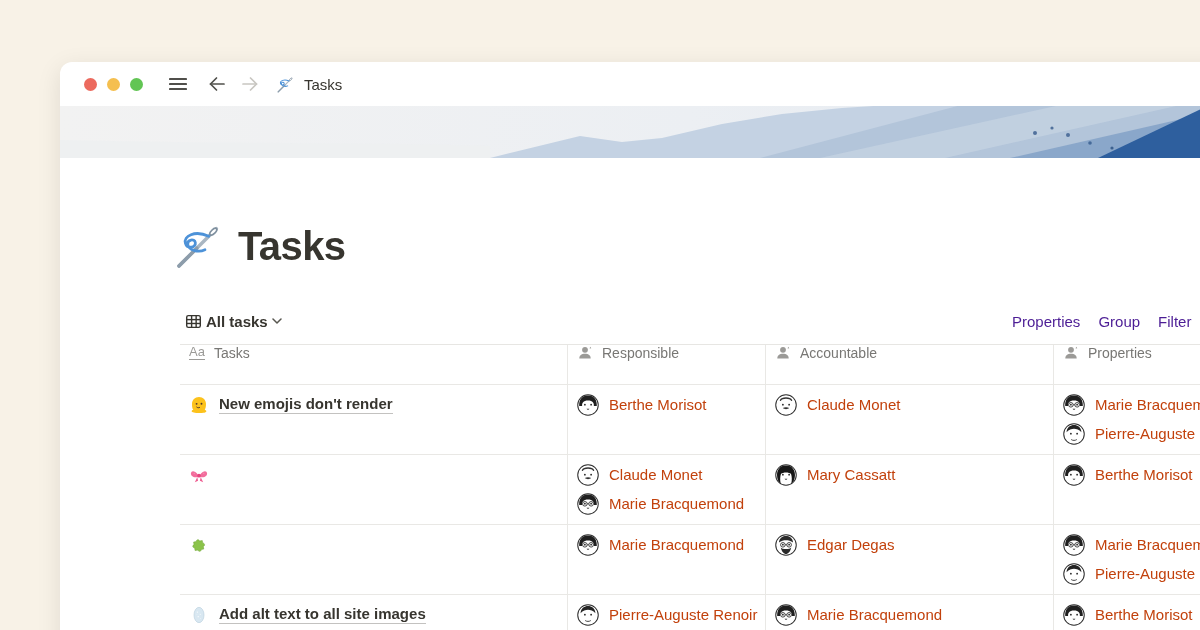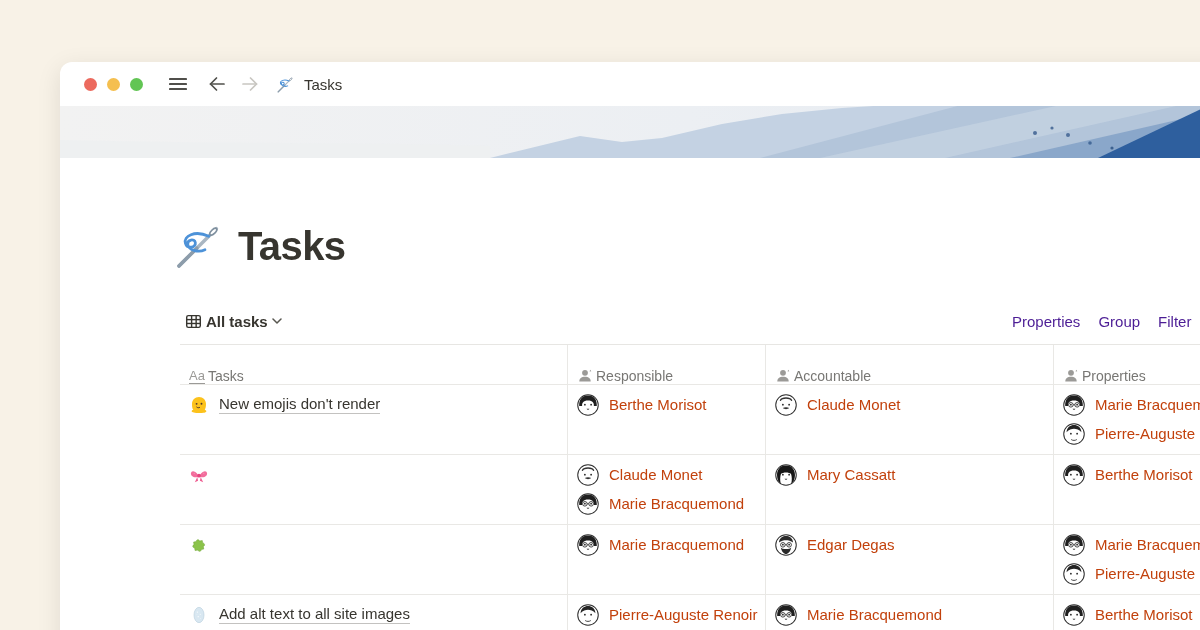--- a/index.html
+++ b/index.html
@@ -33,29 +33,29 @@
   .page-head{margin-top:62px;margin-left:-7px;display:flex;align-items:center;gap:13px}
   .page-icon svg{display:block}
   h1{margin:0;font-size:40px;font-weight:700;color:#37352f;letter-spacing:-.6px;line-height:1.2}
   .toolbar{margin-top:26px;height:46px;display:flex;align-items:center;border-bottom:1px solid #e7e6e3;position:relative}
   .view-switch{display:flex;align-items:center;gap:4px;margin-left:5px;cursor:pointer}
   .view-name{font-size:15px;font-weight:700;color:#37352f}
   .view-menu{position:absolute;left:832px;top:0;height:46px;display:flex;align-items:center;gap:18px;white-space:nowrap}
   .view-menu span{font-size:15px;color:#4c1d95;cursor:pointer}
   
   .thead,.tr{display:grid;grid-template-columns:388px 198px 288px 288px}
-  .th{display:flex;align-items:flex-end;gap:3px;padding-left:9px;height:39px;
+  .th{display:flex;align-items:flex-start;gap:9px;padding-left:9px;height:39px;
       color:#787774;font-size:14px;border-right:1px solid #e9e8e5;border-bottom:1px solid #e9e8e5;cursor:pointer}
   .aa{font-size:13px;color:#9b9a97;line-height:13px;border-bottom:1px solid #9b9a97;padding-bottom:1px}
   .tr{border-bottom:1px solid #e9e8e5;min-height:68px}
   .td{padding:5px 8px 6px 9px;border-right:1px solid #e9e8e5;cursor:pointer}
   .title-line{display:flex;align-items:center;gap:10px;height:29px}
   .emoji{width:20px;height:20px;flex:none;display:inline-flex}
   .emoji svg{width:20px;height:20px;display:block}
-  .task-title{font-size:15px;font-weight:400;color:#37352f;white-space:nowrap;
+  .task-title{font-size:15px;font-weight:700;color:#37352f;white-space:nowrap;
       border-bottom:1px solid rgba(55,53,47,.3);padding-bottom:1px;cursor:pointer}
   .person{display:flex;align-items:center;gap:10px;height:29px}
   .avatar{width:22px;height:22px;flex:none}
   .avatar svg{width:22px;height:22px;display:block}
   .pname{font-size:15px;color:#c2410c;white-space:nowrap}
 </style>
 </head>
 <body>
 
 <div class="window">

